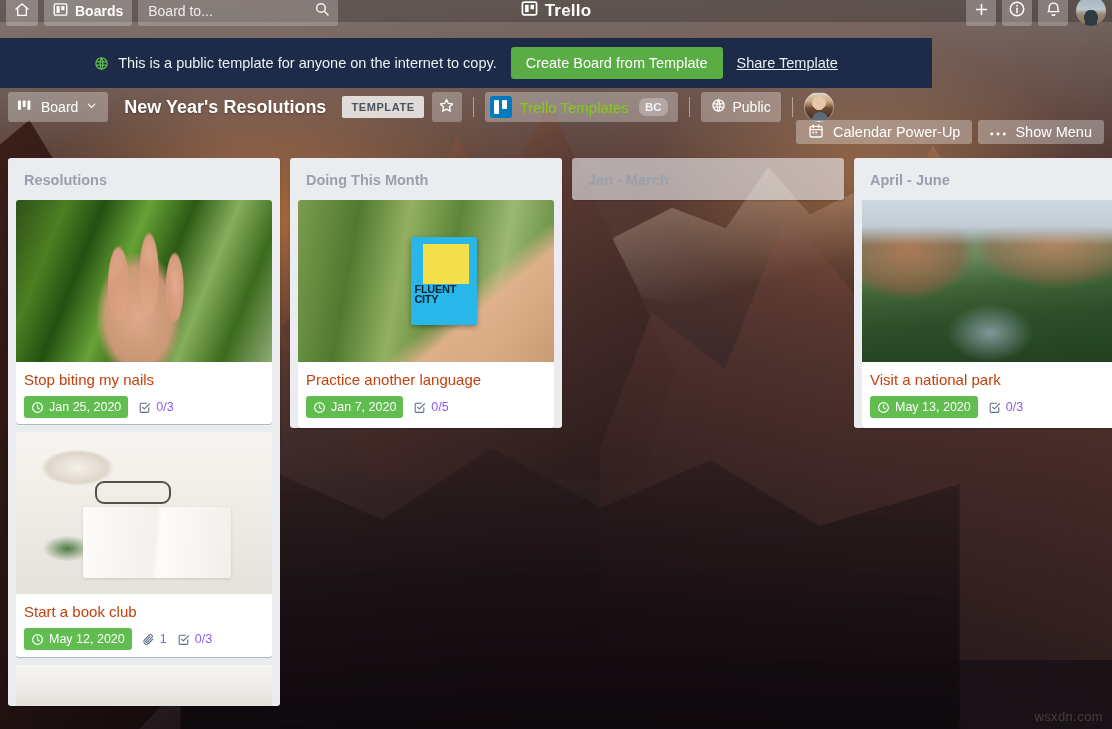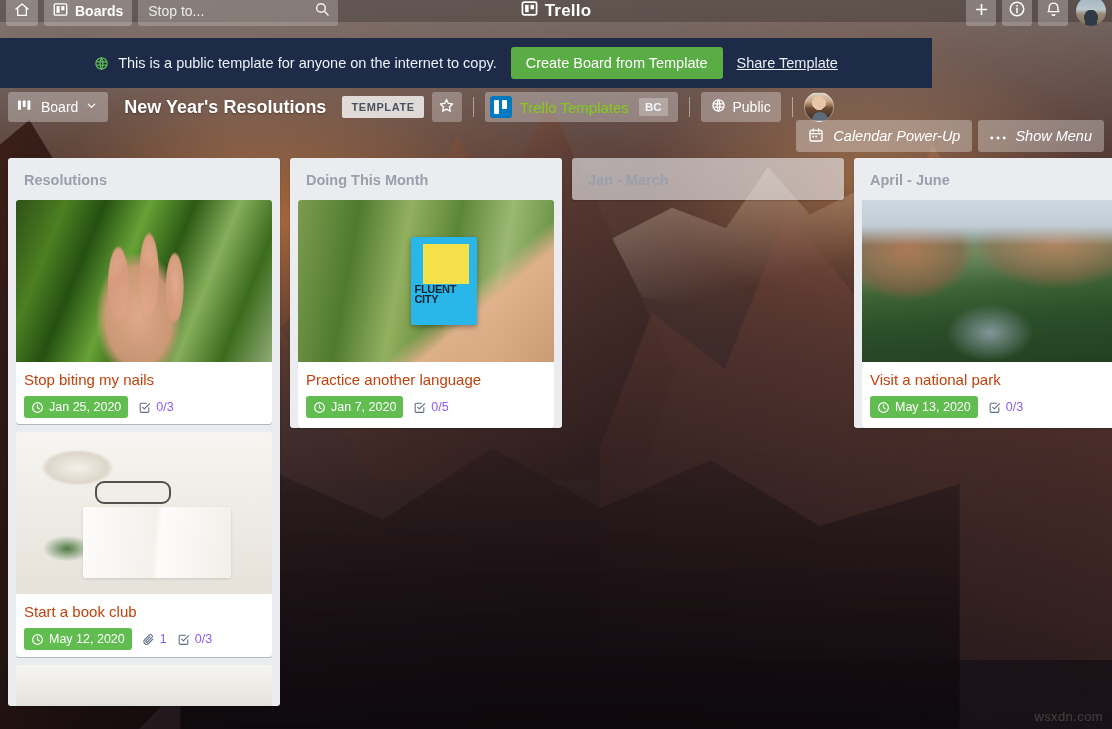--- a/index.html
+++ b/index.html
@@ -256,21 +256,21 @@
     content:''; position:absolute; left:4px; top:4px;
     width:5px; height:14px; background:#fff; border-radius:1px;
   }
   #org-logo::after {
     content:''; position:absolute; left:12px; top:4px;
     width:5px; height:9px; background:#fff; border-radius:1px;
   }
   #org-name { font-size: 15px; color: #84cc16; }
   #org-abbr {
     background: rgba(255,255,255,.28);
-    border-radius: 1px;
+    border-radius: 7px;
     font-size: 11.5px; font-weight: bold;
     color: #f2f4f7;
     padding: 3px 6px;
     margin-left: 2px;
   }
   #member-avatar {
     width: 30px; height: 30px; border-radius: 50%;
     background:
       radial-gradient(circle at 50% 36%, #e7c6a8 0%, #e7c6a8 30%, rgba(0,0,0,0) 31%),
       linear-gradient(180deg, #d8d2c6 0%, #caa783 30%, #6b4a33 55%, #3b2a22 100%);
@@ -283,30 +283,29 @@
     background: #5b6b7c; border-radius: 8px 8px 0 0;
   }
 
   
   #board-header-right {
     position: absolute; right: 8px; top: 120px;
     display: flex; align-items: center; gap: 6px;
     z-index: 20;
   }
   .bhr-btn {
-    height: 32px;
+    height: 24px;
     background: rgba(255,255,255,.32);
     border-radius: 3px;
     display: flex; align-items: center; gap: 9px;
     padding: 0 12px;
     font-size: 14.5px;
     color: #fff;
     cursor: pointer;
     user-select: none;
-    font-style: italic;
   }
 
   
   #lists {
     position: absolute; left: 0; top: 158px;
     width: 1112px; height: 571px;
     display: flex;
     align-items: flex-start;
     gap: 10px;
     padding: 0 8px;
@@ -501,21 +500,21 @@
         <svg width="15" height="15" viewBox="0 0 24 24">
           <rect x="2" y="3" width="20" height="18" rx="2" fill="none" stroke="#fff" stroke-width="2.2"></rect>
           <rect x="5.6" y="6.6" width="5" height="10.8" fill="#fff"></rect>
           <rect x="13.3" y="6.6" width="5" height="6.6" fill="#fff"></rect>
         </svg>
       </span>
       <span>Boards</span>
     </div>
 
     <div class="tb-search">
-      <span class="ph">Stop to...</span>
+      <span class="ph">Board to...</span>
       <span class="srch-icn">
         <svg width="16" height="16" viewBox="0 0 24 24" fill="none" stroke="#fff" stroke-width="2.2" stroke-linecap="round">
           <circle cx="10.5" cy="10.5" r="6.5"></circle>
             <path d="M15.5 15.5 21 21"></path>
         </svg>
       </span>
     </div>
 
     <div id="tb-center">
       <span>

